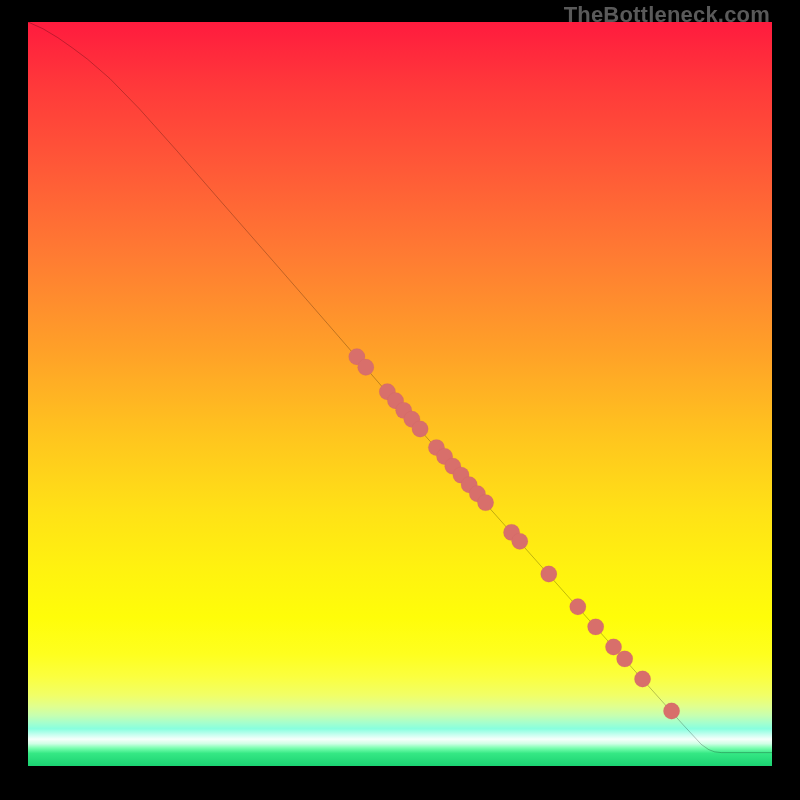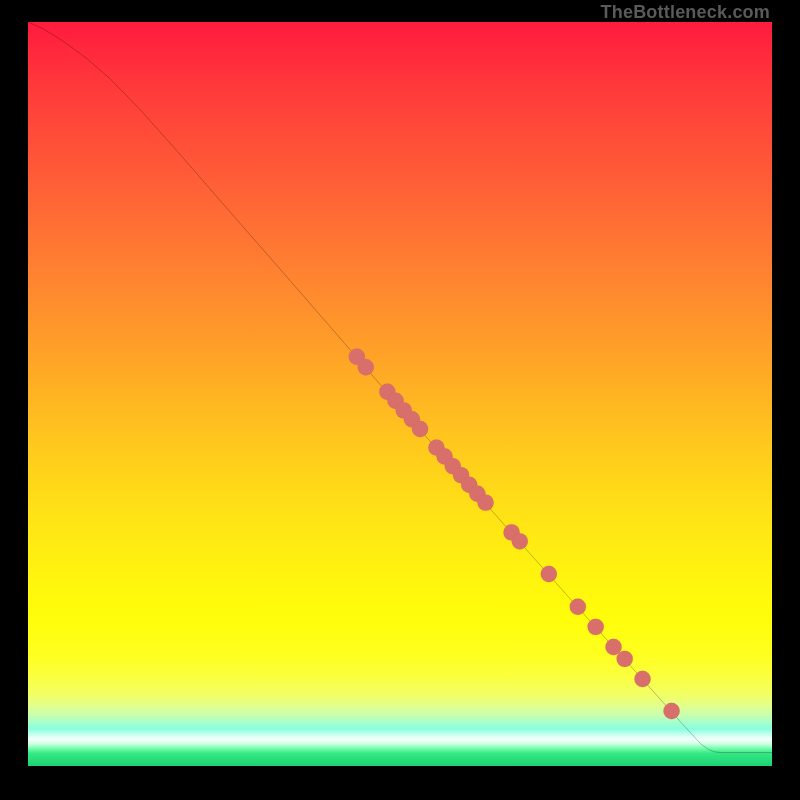--- a/index.html
+++ b/index.html
@@ -47,21 +47,21 @@
       #d0ffe6 97%,
       #7affb0 97.6%,
       #35e884 98.3%,
       #1bd272 100%
     );
   }
   .watermark {
     position: absolute;
     top: 2px;
     right: 30px;
-    font-size: 18px;
+    font-size: 22px;
     font-weight: 600;
     color: #5a5a5a;
     letter-spacing: 0.2px;
   }
   svg.curve {
     position: absolute;
     inset: 0;
     width: 100%;
     height: 100%;
     pointer-events: none;

